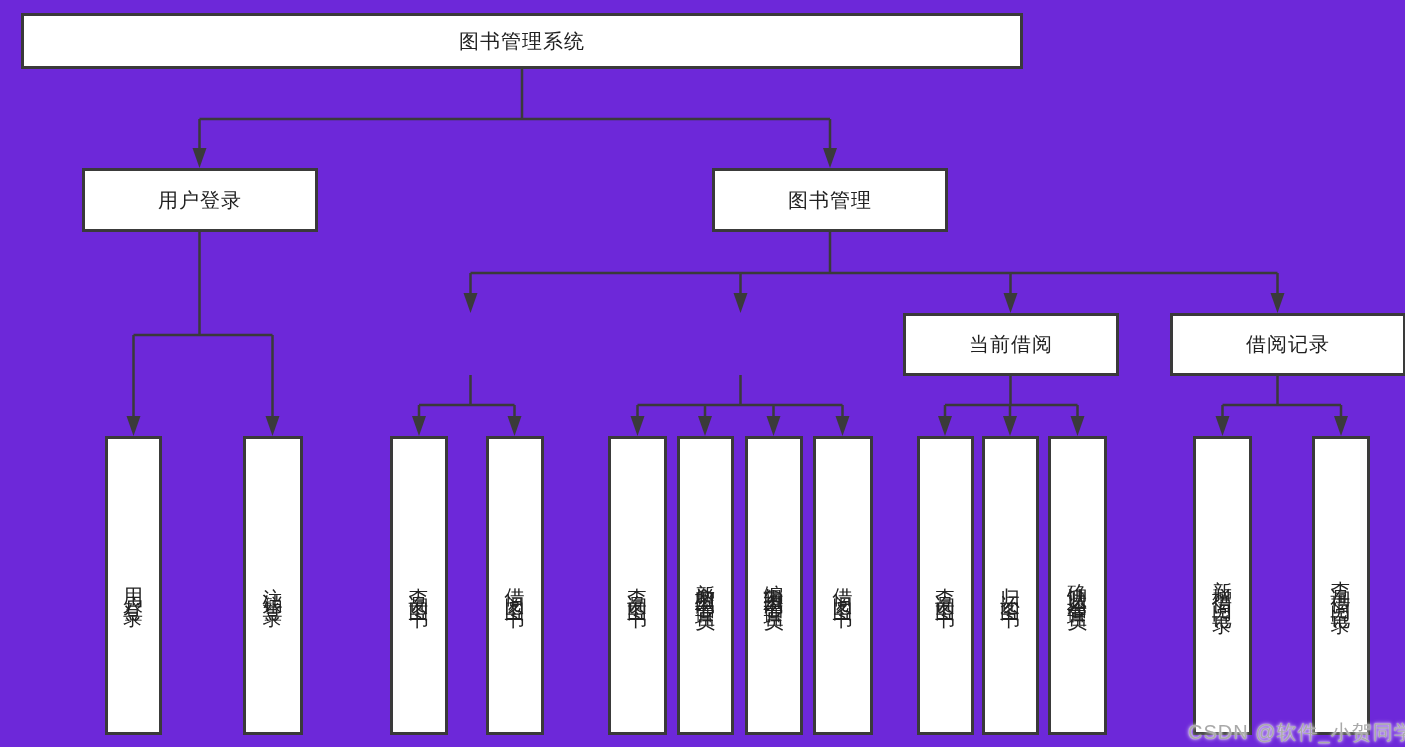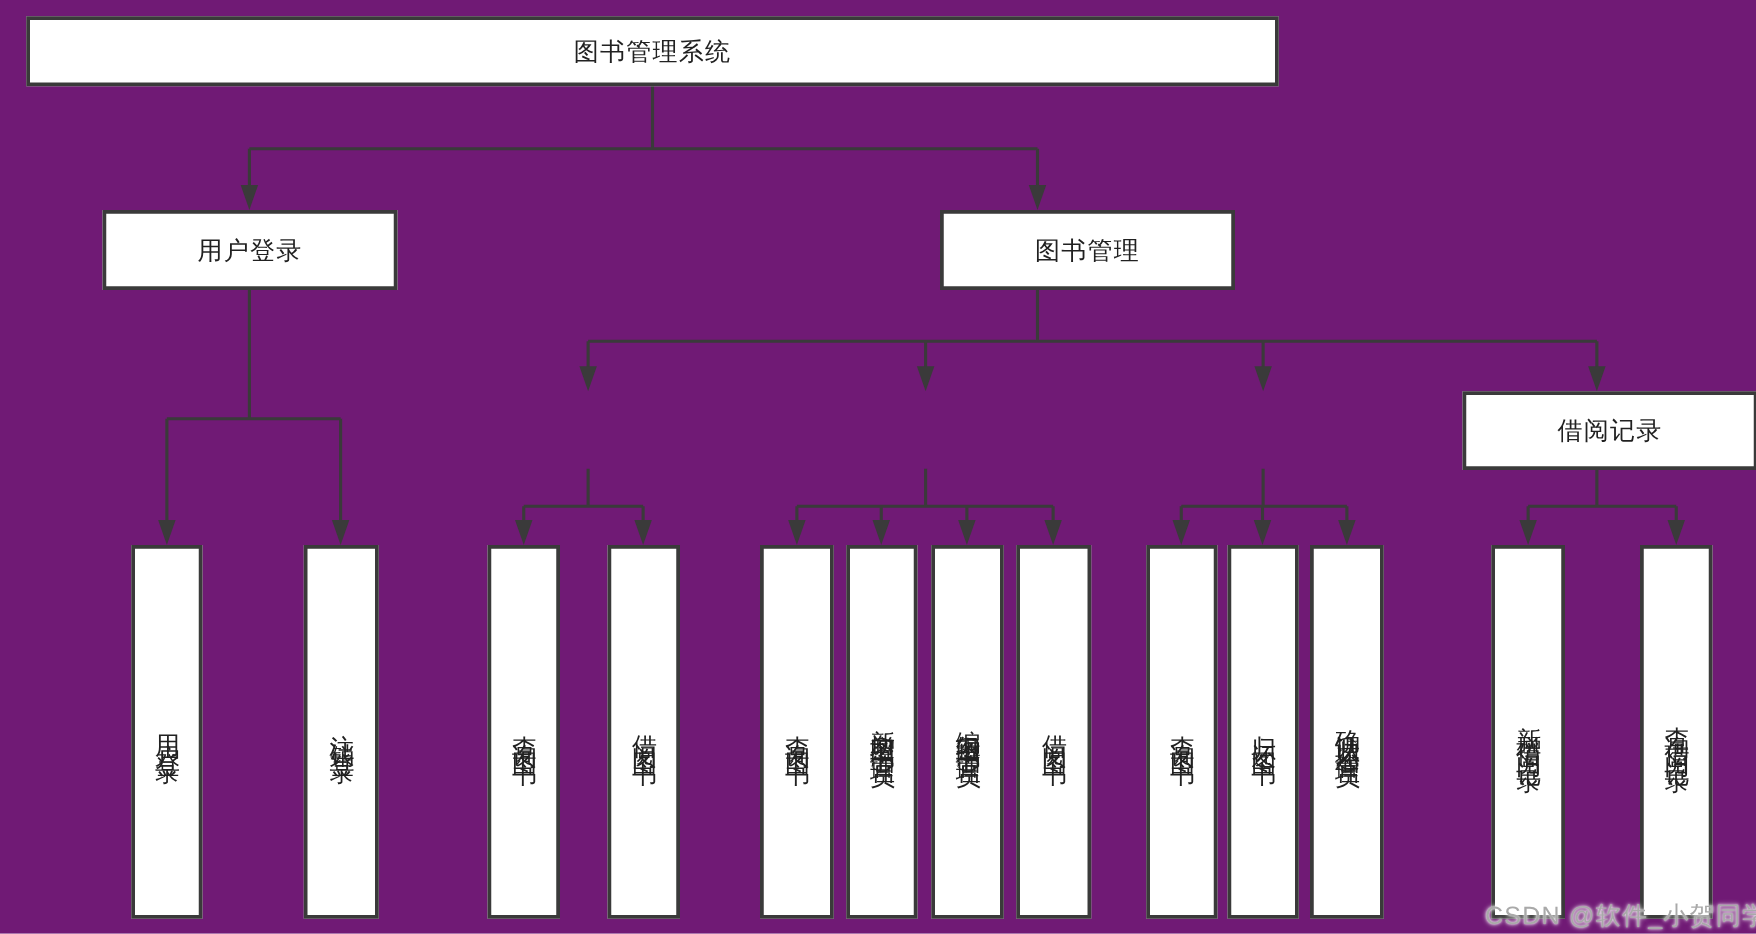--- a/index.html
+++ b/index.html
@@ -4,21 +4,21 @@
 <style>
   html, body {
     margin: 0;
     padding: 0;
     background: #ffffff;
   }
   .canvas {
     position: relative;
     width: 1405px;
     height: 747px;
-    background: #701a75;
+    background: #6d28d9;
     font-family: "Liberation Sans", sans-serif;
     overflow: hidden;
   }
   .connectors {
     position: absolute;
     left: 0;
     top: 0;
     width: 1405px;
     height: 747px;
   }
@@ -107,24 +107,27 @@
     </g>
   </svg>
 
   <div class="node" style="left:21px; top:13px; width:1002px; height:56px;">
     <span>图书管理系统</span>
   </div>
 
   <div class="node" style="left:82px; top:168px; width:236px; height:64px;">
     <span>用户登录</span>
   </div>
-  <div class="node" style="left:752px; top:168px; width:236px; height:64px;">
+  <div class="node" style="left:712px; top:168px; width:236px; height:64px;">
     <span>图书管理</span>
   </div>
 
+  <div class="node" style="left:903px; top:313px; width:216px; height:63px;">
+    <span>当前借阅</span>
+  </div>
   <div class="node" style="left:1170px; top:313px; width:236px; height:63px;">
     <span>借阅记录</span>
   </div>
 
   <div class="node leaf" style="left:105px; width:57px;">
     <span class="vtext">用户登录</span>
   </div>
   <div class="node leaf" style="left:243px; width:60px;">
     <span class="vtext">注销登录</span>
   </div>

